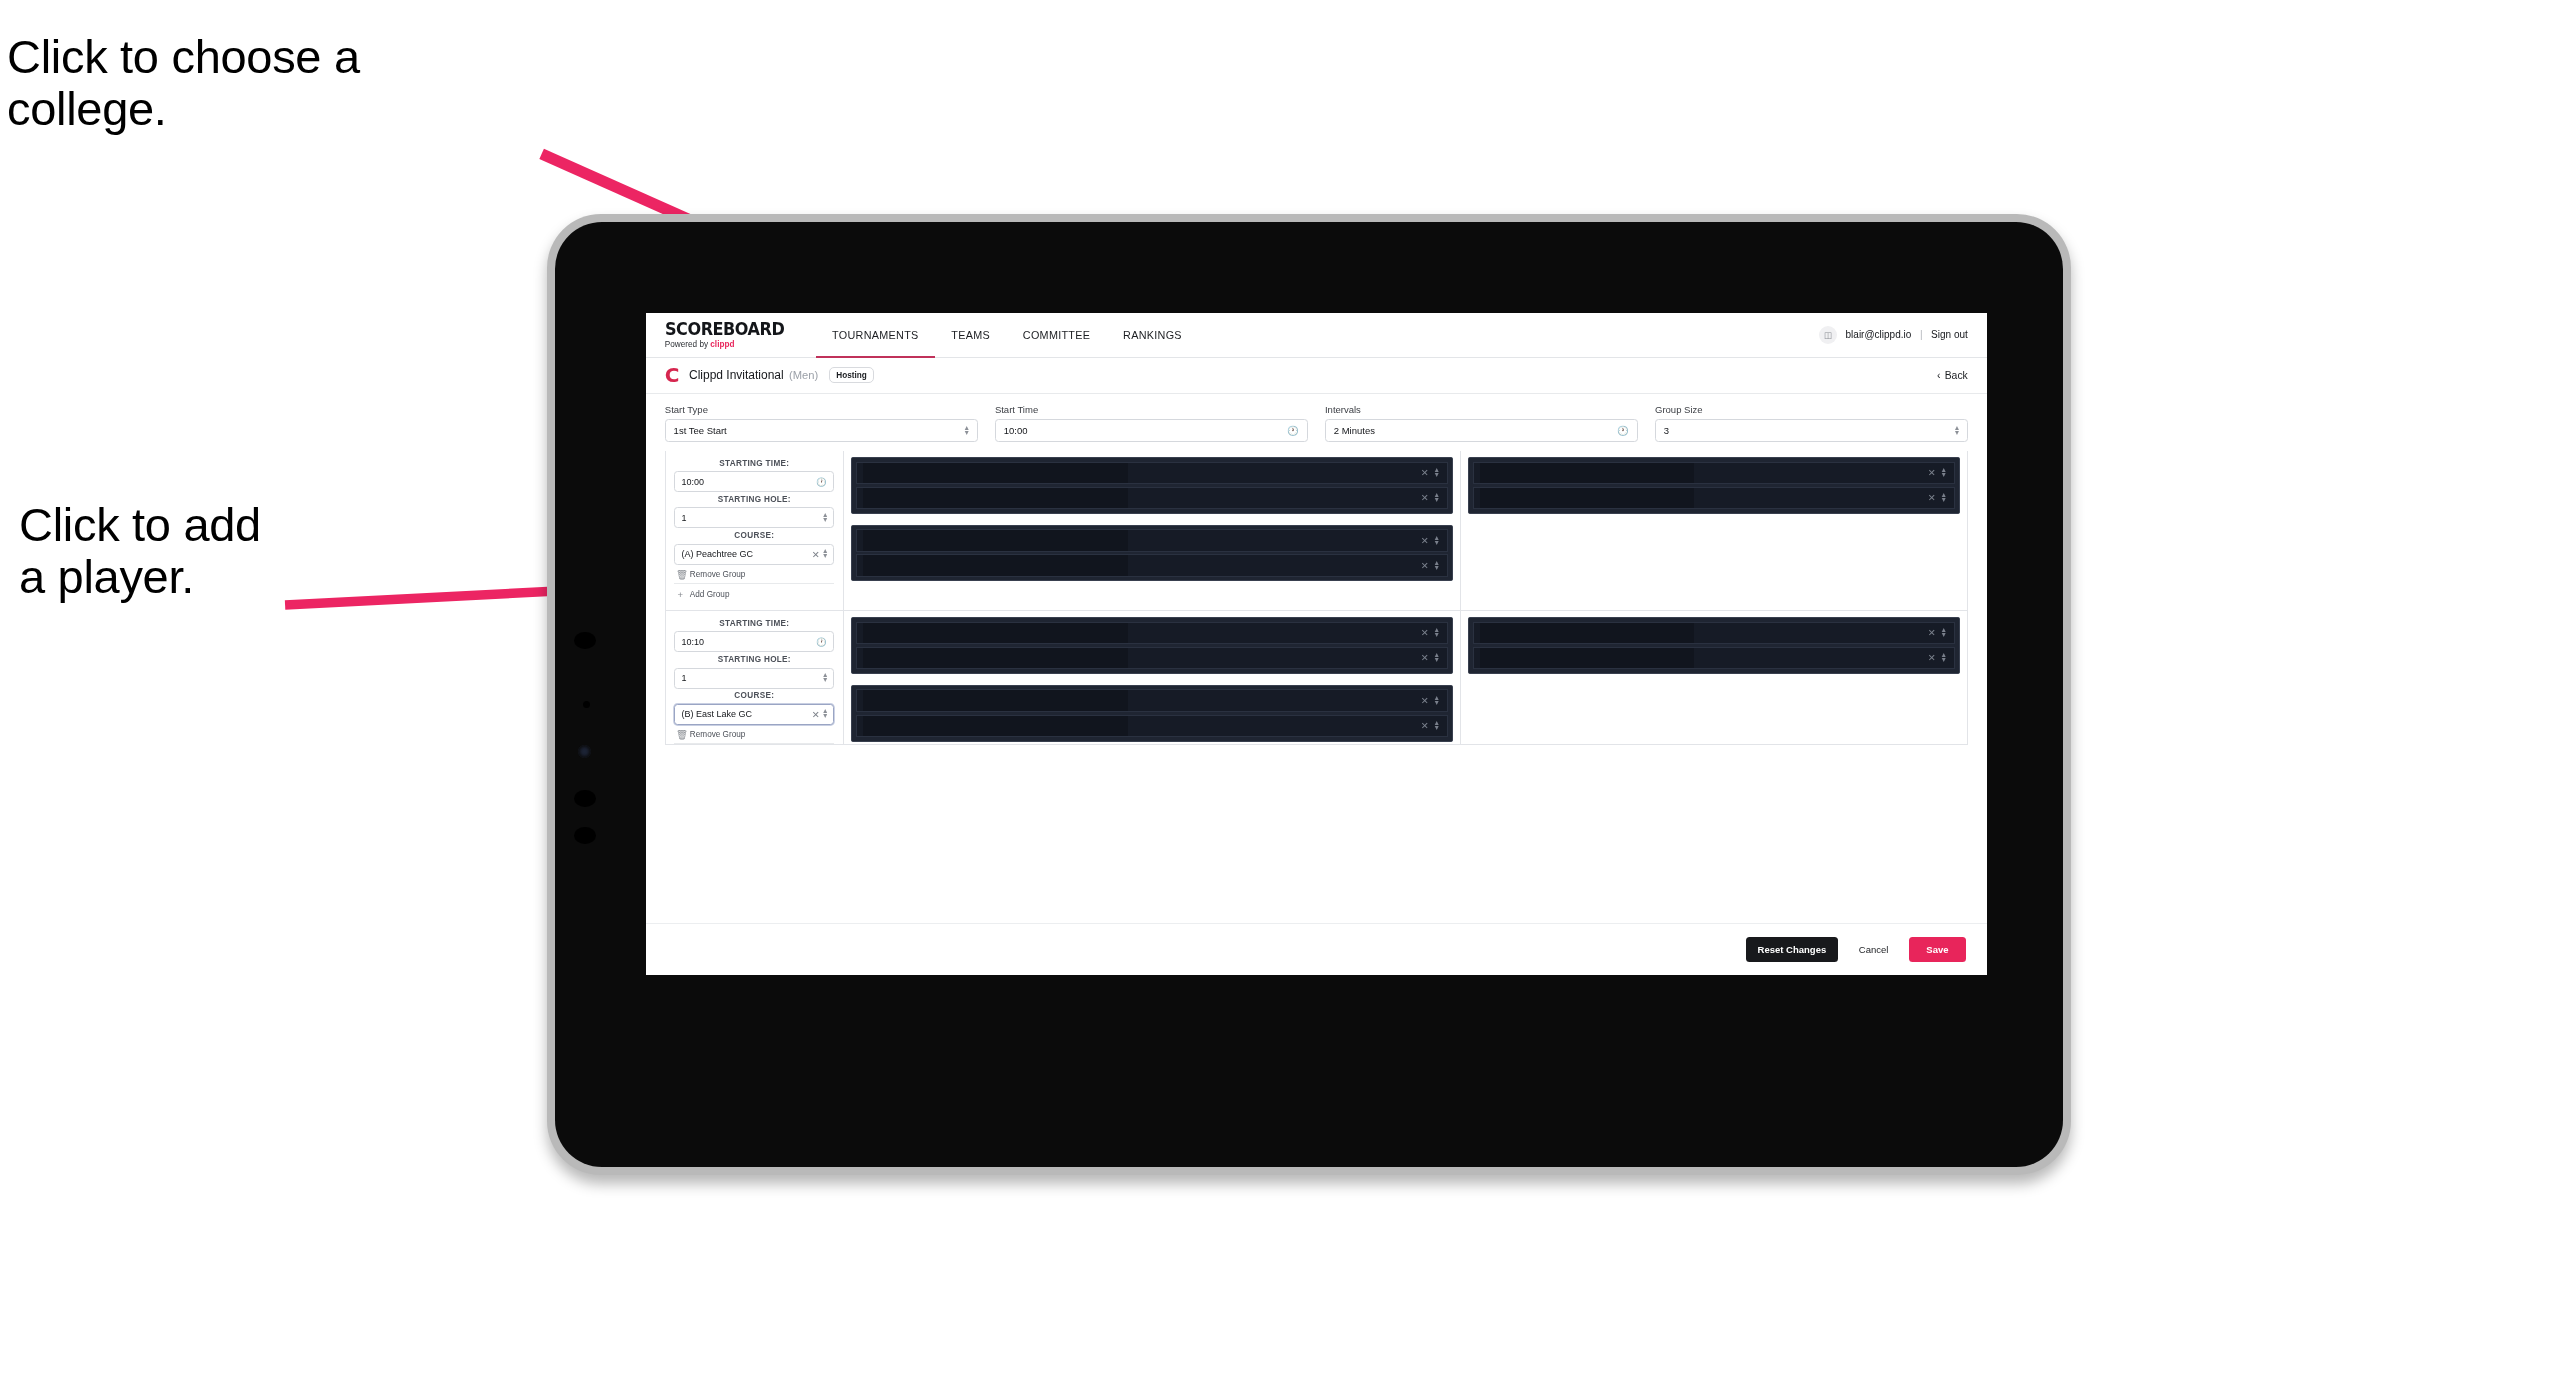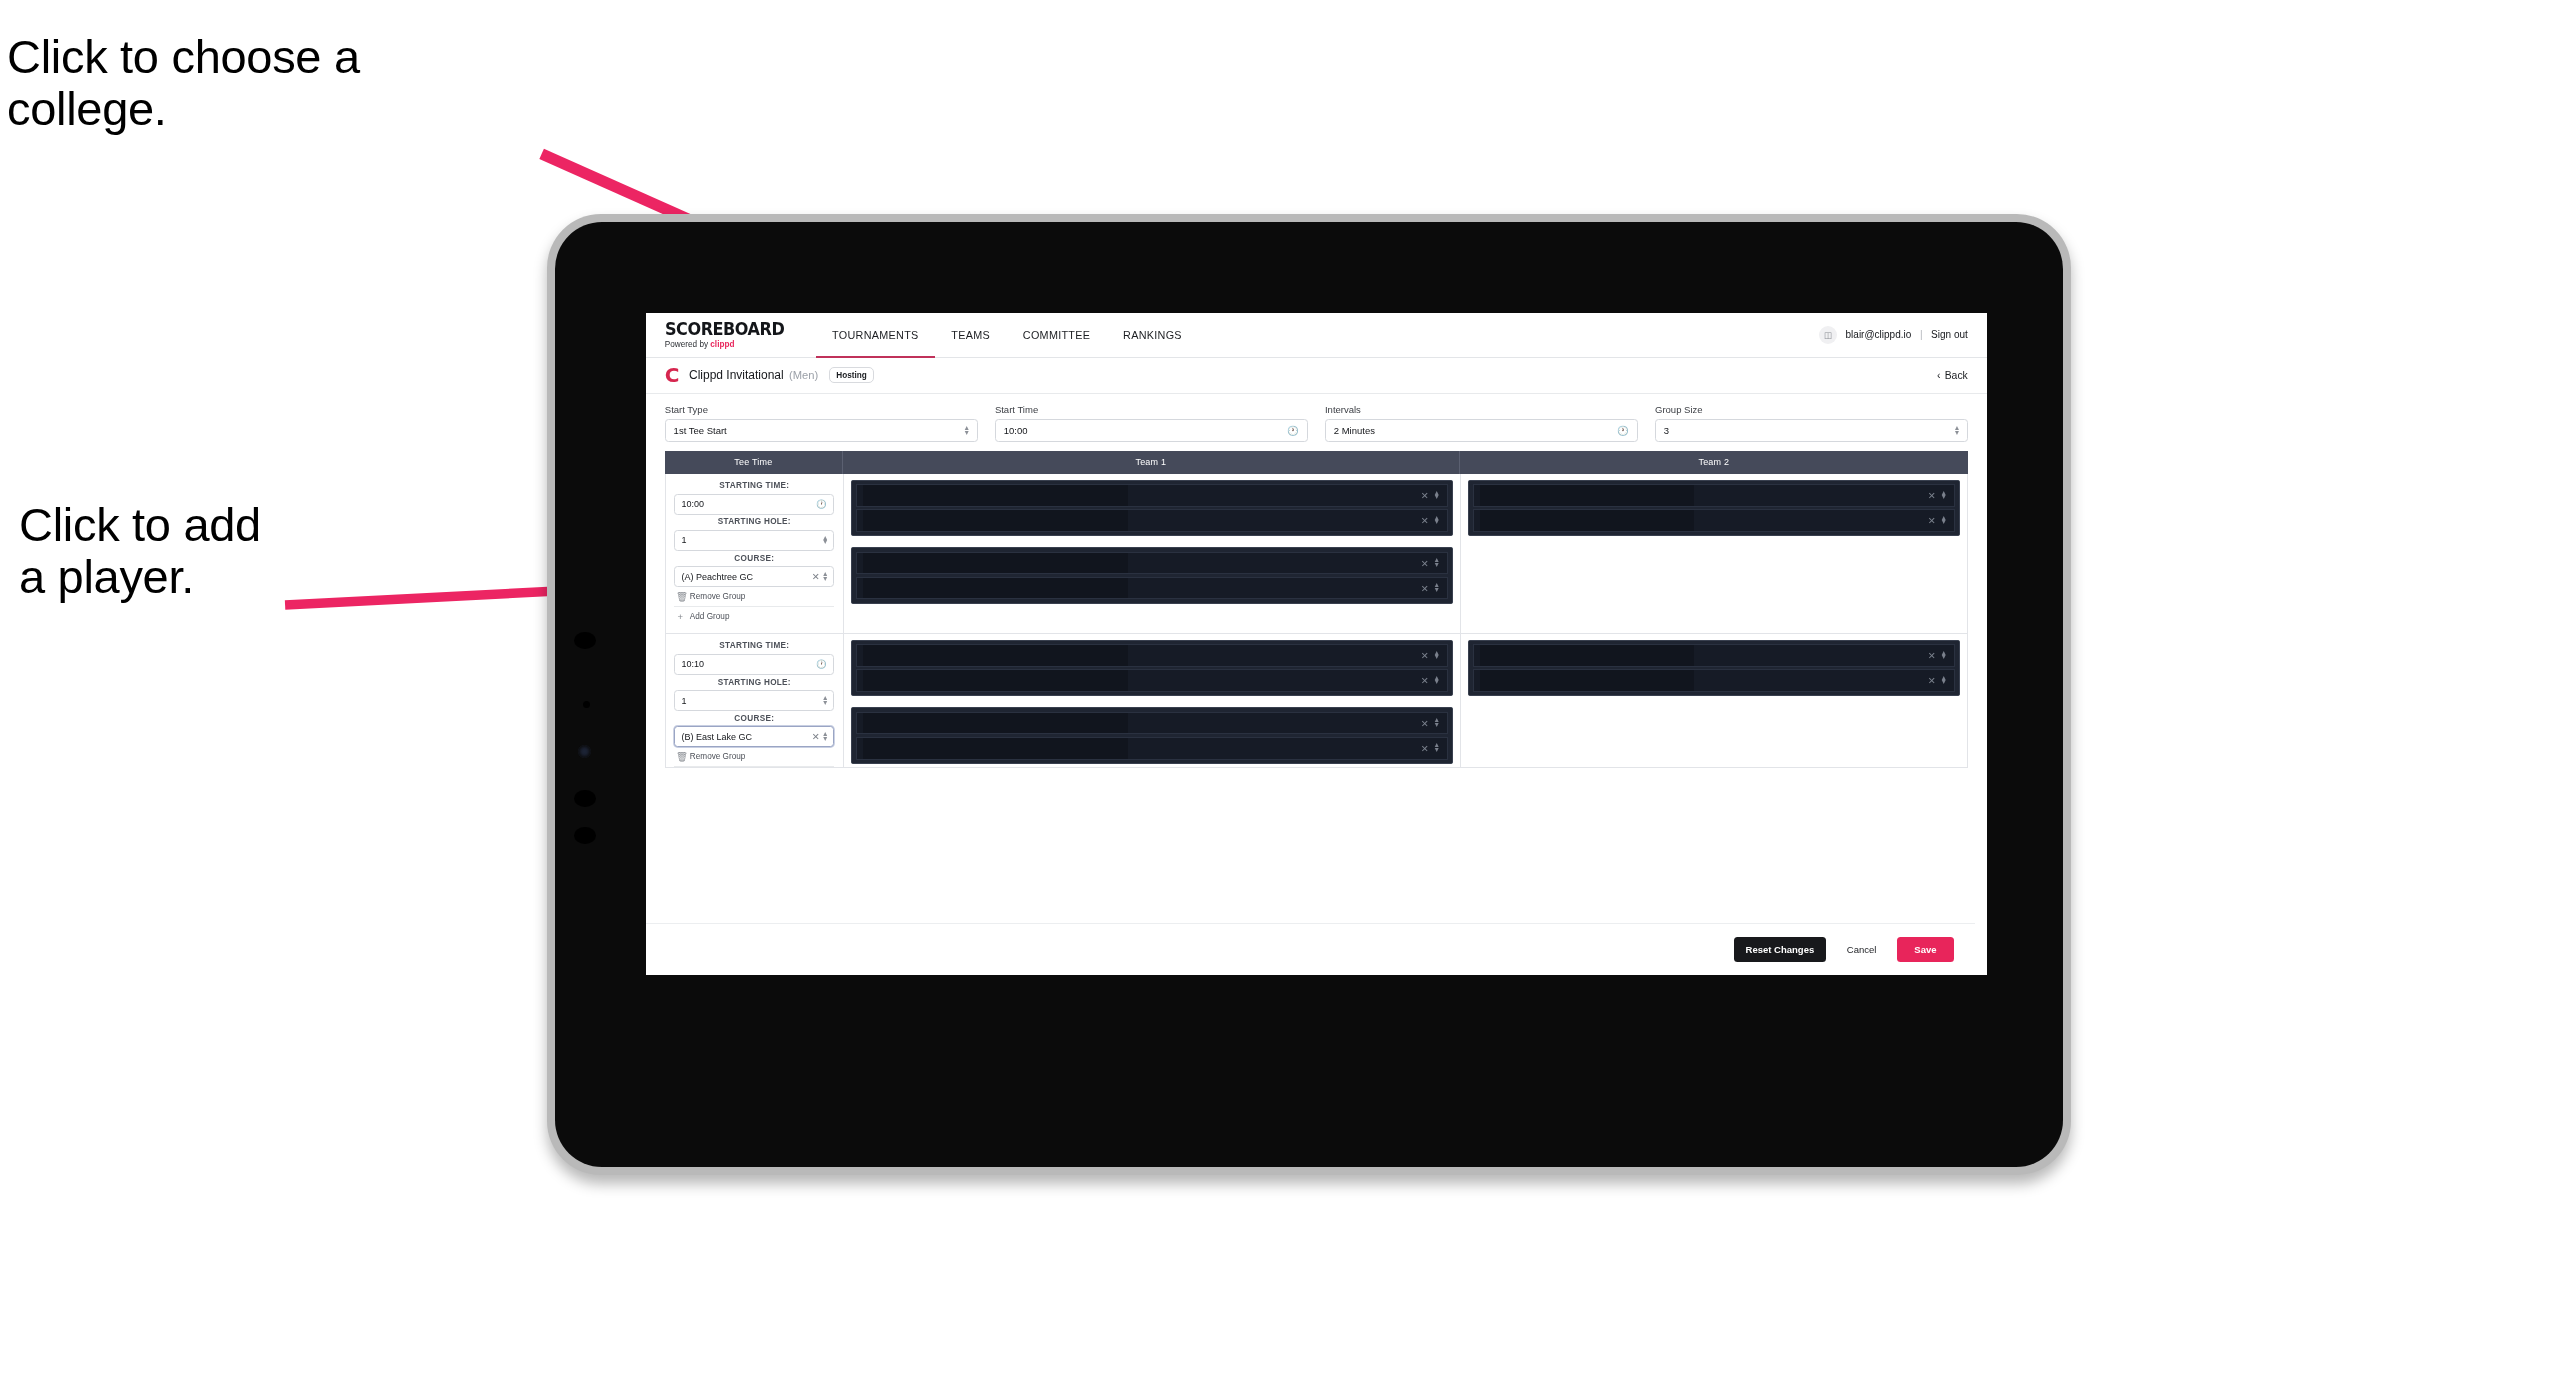--- a/index.html
+++ b/index.html
@@ -180,21 +180,21 @@
     height: 22.5px; background: #161b26; border: 0.9px solid #2a3140;
     display: flex; align-items: center; padding: 0 7.8px 0 6px; margin-bottom: 2.6px;
     position: relative;
   }
   .prow:last-child { margin-bottom: 0; }
   .prow .pfill { width: 46%; height: 100%; background: #11151e; }
   .prow .pacts { margin-left: auto; display: flex; align-items: center; gap: 6px; color: #7a808c; font-size: 9.5px; }
 
   
   #footer {
-    position: absolute; left: 0; right: 12px; bottom: 0; height: 52px;
+    position: absolute; left: 0; right: 0; bottom: 0; height: 52px;
     background: #fff; border-top: 0.9px solid #eceef0;
     display: flex; align-items: center; justify-content: flex-end; gap: 12px; padding-right: 21px;
   }
   .btn { font-size: 9.5px; border-radius: 3.5px; cursor: pointer; }
   #btn-reset { background: #18191c; color: #fff; padding: 7px 12px; font-weight: 600; }
   #btn-cancel { background: transparent; color: #1b1d21; padding: 7px 8.6px; }
   #btn-save { background: #e8255b; color: #fff; padding: 7px 17.3px; font-weight: 600; }
 
   .stepper { display:inline-flex; flex-direction:column; line-height:0.62; font-size:7.8px; }
 </style>
@@ -295,25 +295,20 @@
               <span class="ctl-val">3</span>
               <span class="ctl-ic stepper">
                   <span>▴</span>
                   <span>▾</span>
                 </span>
             </div>
           </div>
         </div>
 
         <div id="table-wrap">
-          <div id="thead">
-            <div class="th th-tee">Tee Time</div>
-            <div class="th th-t1">Team 1</div>
-            <div class="th th-t2">Team 2</div>
-          </div>
           <div id="tbody">
               <div class="trow">
                 <div class="cell-tee">
                   <div class="f-label">STARTING TIME:</div>
                   <div class="f-input">
                     <span class="f-val">10:00</span>
                     <span class="f-ic">🕐</span>
                   </div>
                   <div class="f-label">STARTING HOLE:</div>
                   <div class="f-input">

